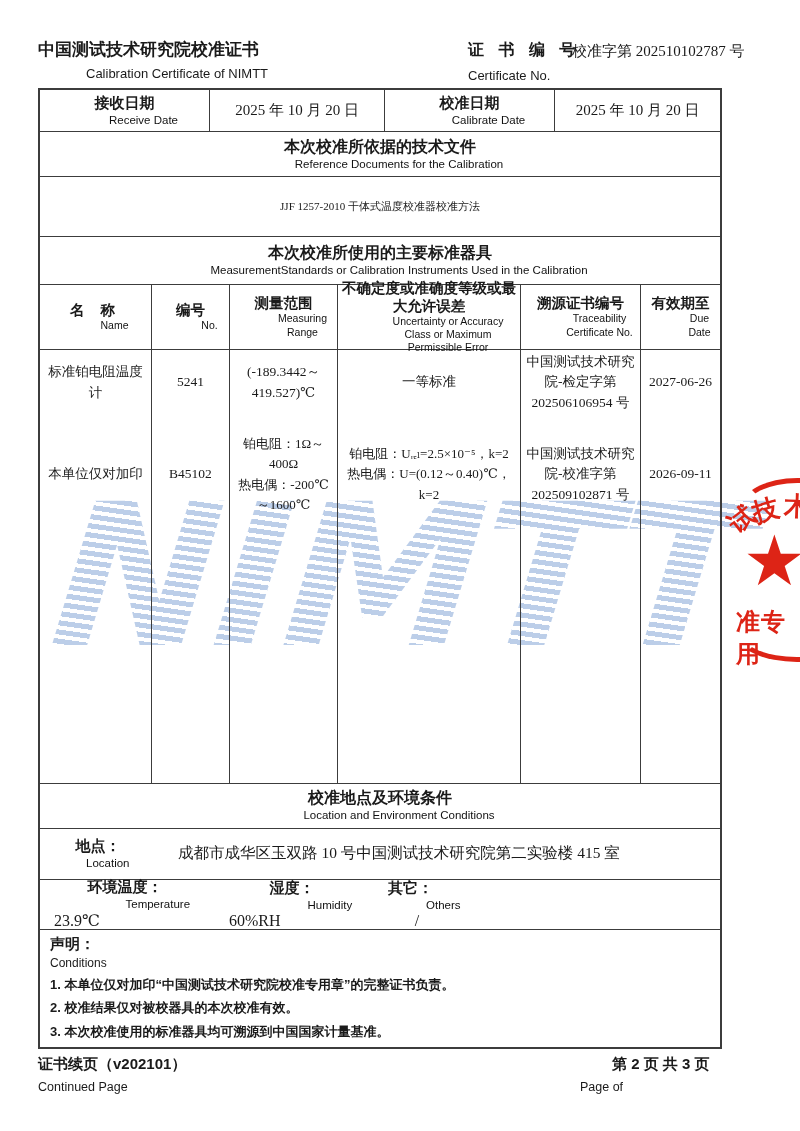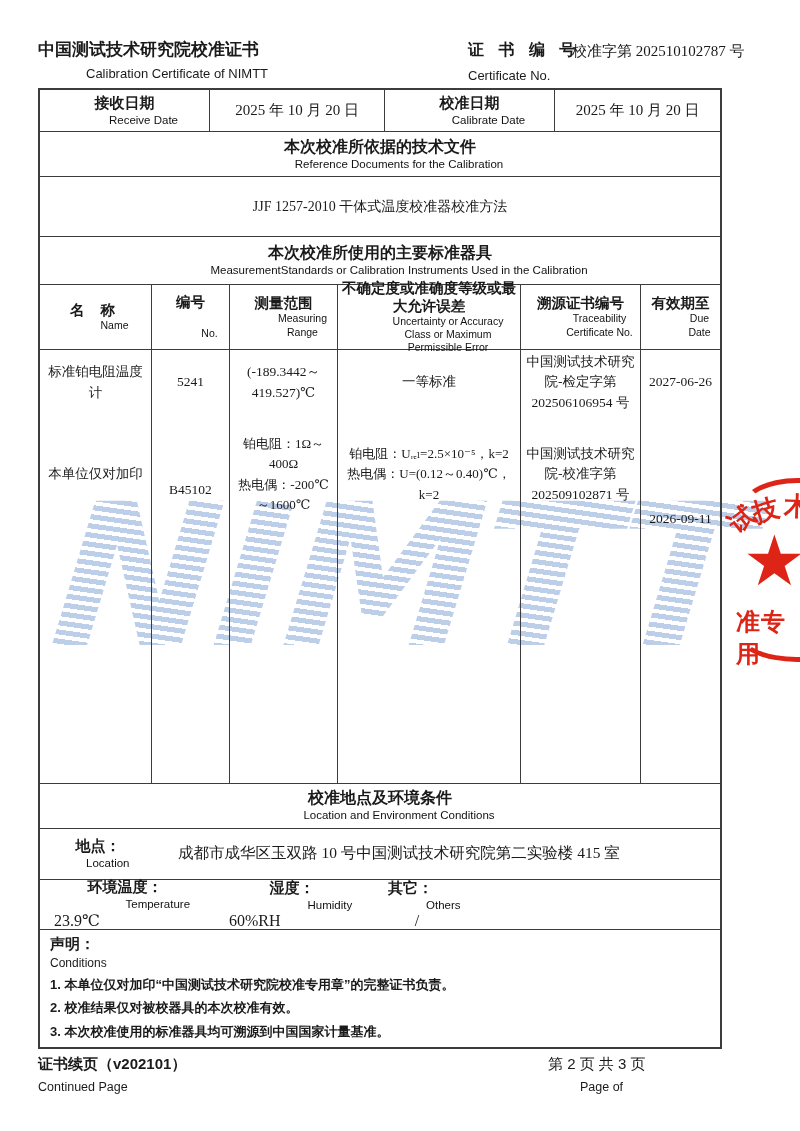--- a/index.html
+++ b/index.html
@@ -44,35 +44,35 @@
 
   
   .row-dates { height:43px; }
   .row-dates .c1 { width:170px; } .row-dates .c2 { width:175px; }
   .row-dates .c3 { width:170px; } .row-dates .c4 { width:165px; }
 
   
   .sec-hdr { height:46px; flex-direction:column; align-items:center; justify-content:center; display:flex; text-align:center; }
   .sec-hdr .lbl-cn { font-size:16px; }
   .row-refhdr { height:46px; } .row-refcontent { height:61px; align-items:center; justify-content:center; display:flex; }
-  .row-refcontent .val { font-size:14px; }
+  .row-refcontent .val { font-size:11px; }
   .row-stdhdr { height:48px;align-items:center; }
 
   
   .row-colhdr { height:65px; }
-  .col-name { width:112px; } .col-no { width:78px;gap:16px; } .col-range { width:108px; }
+  .col-name { width:112px; } .col-no { width:78px; } .col-range { width:108px; }
   .col-unc { width:183px; } .col-trace { width:120px; } .col-due { width:79px; }
   .row-colhdr .lbl-cn { font-size:14.5px; }
   .row-colhdr .lbl-en { font-size:10.5px; }
   .row-colhdr .col-name .lbl-cn { letter-spacing:6px; }
 
   
   .row-data { height:442px; border-bottom:1px solid #3c3c3c; }
   .dcol { border-right:1px solid #3c3c3c; display:flex; flex-direction:column; }
-  .dcol:last-child { border-right:none;gap:45px; }
+  .dcol:last-child { border-right:none; }
   .dr1 { height:66px; display:flex; align-items:center; justify-content:center; text-align:center; padding:2px; }
   .dr2 { height:118px; display:flex; align-items:center; justify-content:center; text-align:center; padding:2px; }
   .dtext { font-size:13.5px; line-height:1.5; white-space:pre-line; }
   .dtext-sm { font-size:13px; line-height:1.55; white-space:pre-line; }
 
   
   .row-lochdr { height:46px; }
   .row-loc { height:52px; flex-direction:row; display:flex; align-items:center; }
   .loc-label { width:108px; padding-left:8px; text-align:left; }
   .loc-value { flex:1; font-size:15.5px; padding-left:30px; }
@@ -86,21 +86,21 @@
 
   
   .row-decl { flex:1; display:block; text-align:left; padding:5px 7px 4px 10px; border-bottom:none; }
   .decl-cn { font-family:"Liberation Sans",sans-serif; font-weight:bold; font-size:15px; }
   .decl-en { font-family:"Liberation Sans",sans-serif; font-size:12px; margin:2px 0 3px 0; }
   .decl-item { font-family:"Liberation Sans",sans-serif; font-weight:bold; font-size:13px; line-height:1.8; }
 
   
   .ft-left-cn { position:absolute; left:38px; top:1055px; font-size:15px; font-weight:bold; font-family:"Liberation Sans",sans-serif; }
   .ft-left-en { position:absolute; left:38px; top:1080px; font-size:12.5px; font-family:"Liberation Sans",sans-serif; }
-  .ft-right-cn { position:absolute; left:548px; top:1055px; font-size:15px; font-weight:normal; font-family:"Liberation Sans",sans-serif; }
+  .ft-right-cn { position:absolute; left:612px; top:1055px; font-size:15px; font-weight:bold; font-family:"Liberation Sans",sans-serif; }
   .ft-right-en { position:absolute; left:580px; top:1080px; font-size:12.5px; font-family:"Liberation Sans",sans-serif; }
 
   
   .stamp { position:absolute; z-index:3; pointer-events:none; }
   .stamp-arc-top { left:740px; top:478px; width:115px; height:62px; border:5px solid transparent; border-top-color:#dd2416; border-radius:50%; }
   .stamp-arc-bottom { left:737px; top:606px; width:120px; height:56px; border:5px solid transparent; border-bottom-color:#dd2416; border-radius:50%; }
   .stamp-char { color:#dd2416; font-weight:bold; font-size:26px; font-family:"Liberation Serif",serif; }
   .sc1 { left:729px; top:502px; transform:rotate(-38deg); }
   .sc2 { left:753px; top:493px; transform:rotate(-16deg); }
   .sc3 { left:784px; top:489px; transform:rotate(2deg); }

